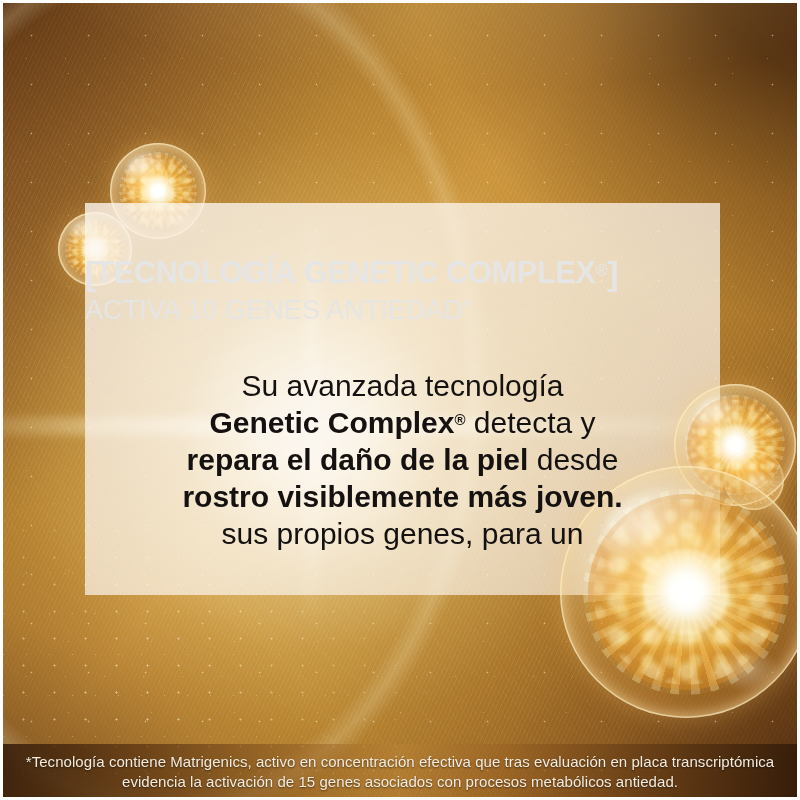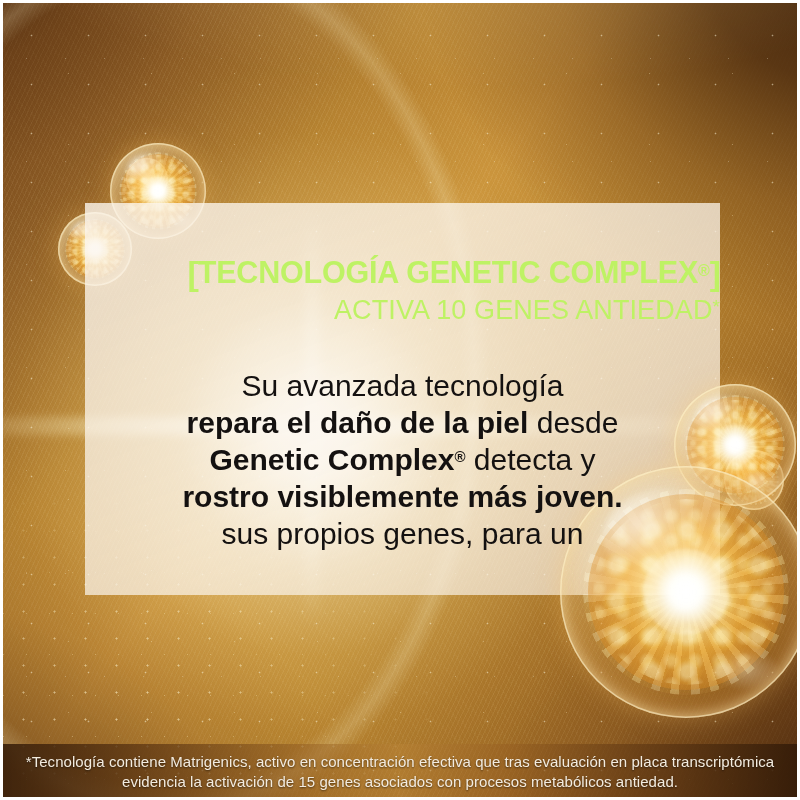--- a/index.html
+++ b/index.html
@@ -249,22 +249,22 @@
       rgba(252,246,238,0.80) 0%,
       rgba(250,243,233,0.76) 38%,
       rgba(251,244,234,0.72) 68%,
       rgba(249,240,228,0.66) 100%);
     backdrop-filter:blur(0.5px);
   }
 
   
   .headline-wrap {
     position:absolute; left:85px; width:635px;
-    text-align:right;
-    color:#bef264;
+    text-align:left;
+    color:#e5e5e5;
   }
   .headline-1 {
     font-size:30.5px;
     font-weight:bold;
     letter-spacing:-0.2px;
     line-height:1.08;
     white-space:nowrap;
   }
   .headline-1 .brk {
     font-weight:bold;
@@ -428,24 +428,24 @@
     <div class="headline-2">
       <span>ACTIVA 10 GENES ANTIEDAD</span><span class="ast">*</span>
     </div>
   </div>
 
   <div class="body-wrap" style="top:367px;">
     <div class="body-line">
       <span>Su avanzada tecnología</span>
     </div>
     <div class="body-line">
+      <b>Genetic Complex</b><span class="reg-sm">®</span><span> detecta y</span>
+    </div>
+    <div class="body-line">
       <b>repara el daño de la piel</b><span> desde</span>
-    </div>
-    <div class="body-line">
-      <b>Genetic Complex</b><span class="reg-sm">®</span><span> detecta y</span>
     </div>
     <div class="body-line">
       <b>rostro visiblemente más joven.</b>
     </div>
     <div class="body-line">
       <span>sus propios genes, para un</span>
     </div>
   </div>
 
   <div class="footnote-bar">

